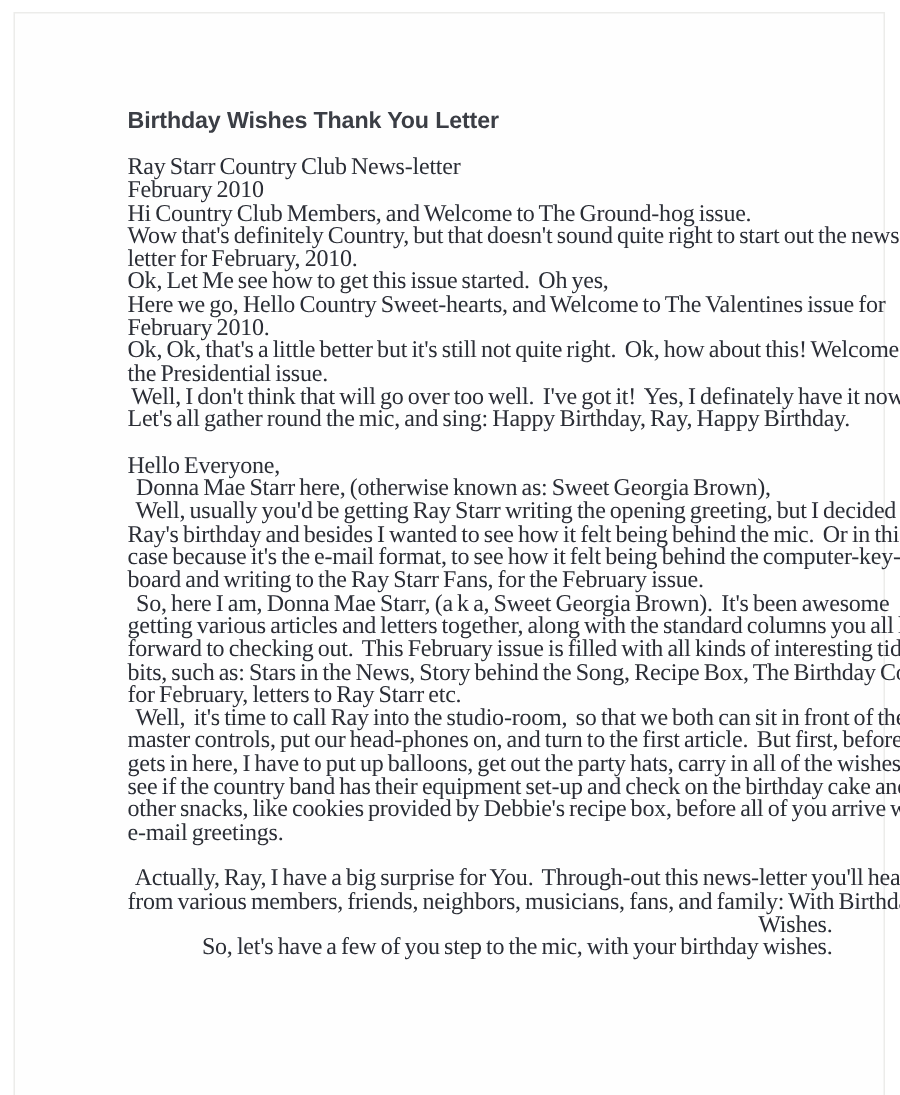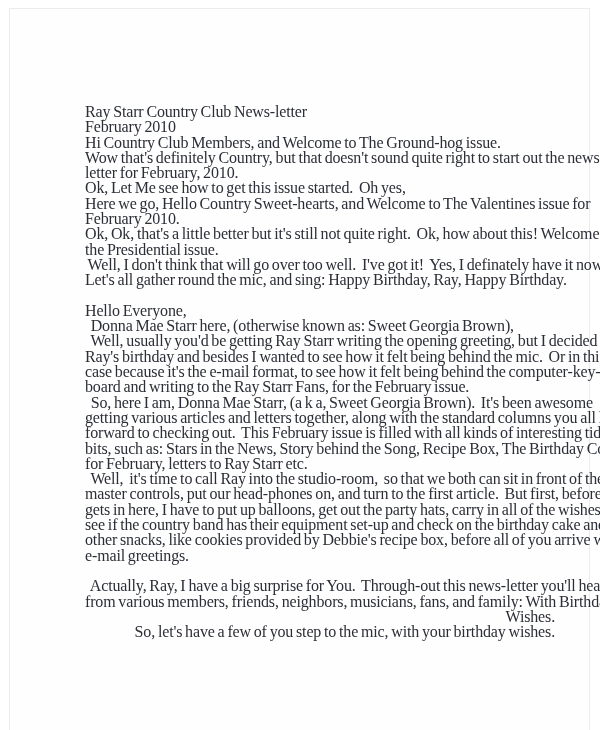--- a/index.html
+++ b/index.html
@@ -55,20 +55,21 @@
     white-space: pre;
   }
   .para:last-child { margin-bottom: 0; text-align: right; }
 </style>
 </head>
 <body>
 
 <div class="viewport">
   <div class="page-outline"></div>
 
+  <h1 class="doc-title">Birthday Wishes Thank You Letter</h1>
 
   <div class="doc-body">
     <div class="para">Ray Starr Country Club News-letter
 February 2010
 Hi Country Club Members, and Welcome to The Ground-hog issue.
 Wow that's definitely Country, but that doesn't sound quite right to start out the news-
 letter for February, 2010.
 Ok, Let Me see how to get this issue started.  Oh yes,
 Here we go, Hello Country Sweet-hearts, and Welcome to The Valentines issue for
 February 2010.

